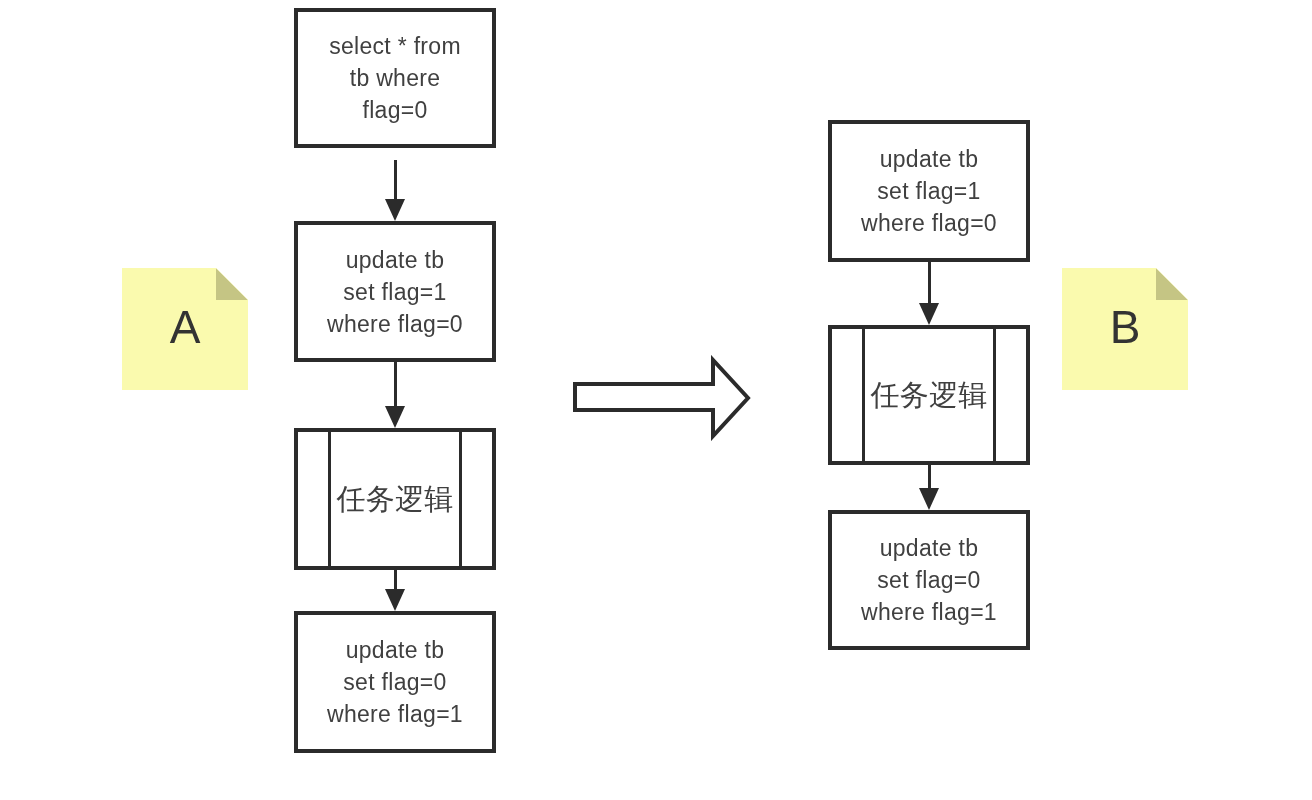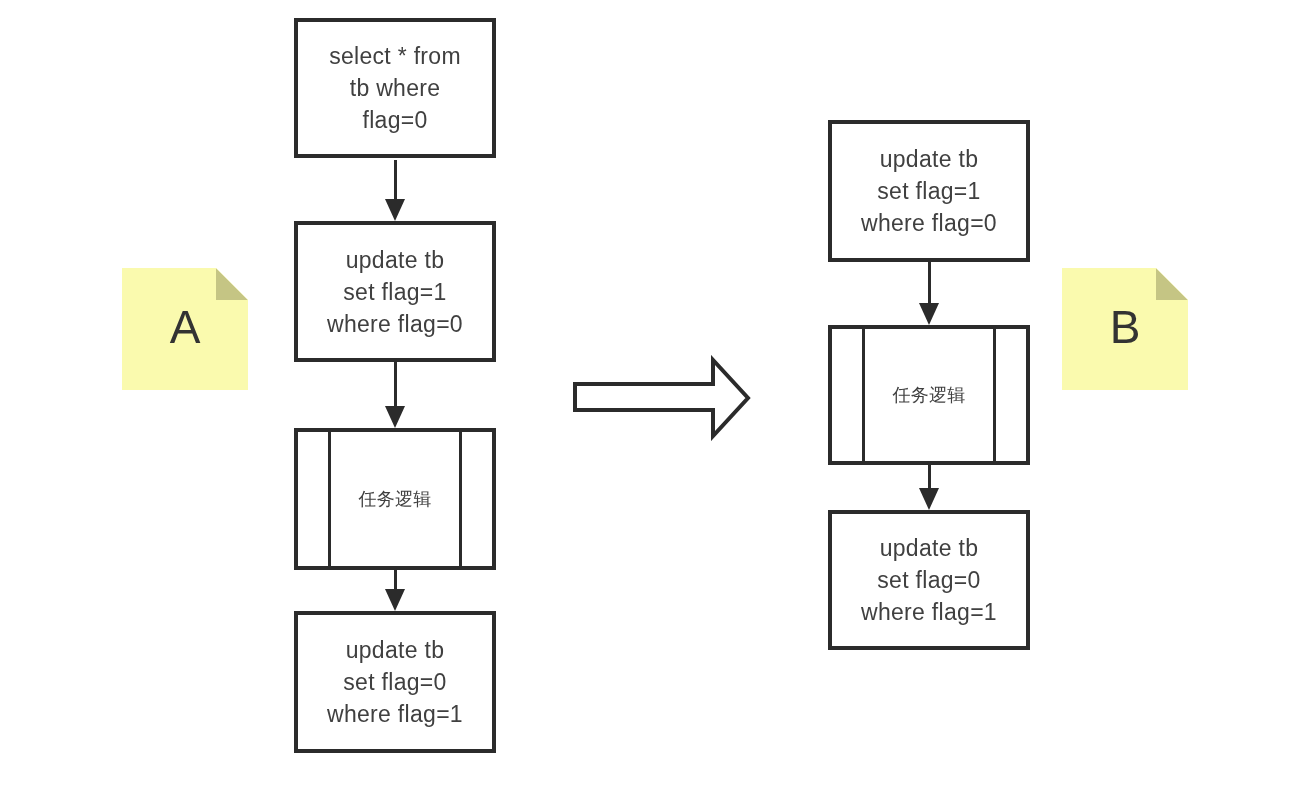--- a/index.html
+++ b/index.html
@@ -33,21 +33,21 @@
   
   .subbar {
     position: absolute;
     top: 0;
     bottom: 0;
     width: 3px;
     background: #2b2b2b;
   }
   .subbar.left { left: 30px; }
   .subbar.right { right: 30px; }
-  .subprocess .box-text { font-size: 18px; }
+  .subprocess .box-text { font-size: 29px; }
   
   .vline {
     position: absolute;
     width: 3px;
     background: #2b2b2b;
   }
   
   .ahead {
     position: absolute;
     width: 0;
@@ -87,21 +87,21 @@
 </head>
 <body>
 
 <div class="canvas">
 
   <div class="note" style="left:122px; top:268px;">
     <div class="note-fold"></div>
     <span class="note-label">A</span>
   </div>
 
-  <div class="box" style="left:294px; top:18px; height:140px;">
+  <div class="box" style="left:294px; top:8px; height:140px;">
     <span class="box-text">select * from
 tb where
 flag=0</span>
   </div>
 
   <div class="vline" style="left:394px; top:160px; height:41px;"></div>
   <div class="ahead" style="left:385px; top:199px;"></div>
 
   <div class="box" style="left:294px; top:221px; height:141px;">
     <span class="box-text">update tb

